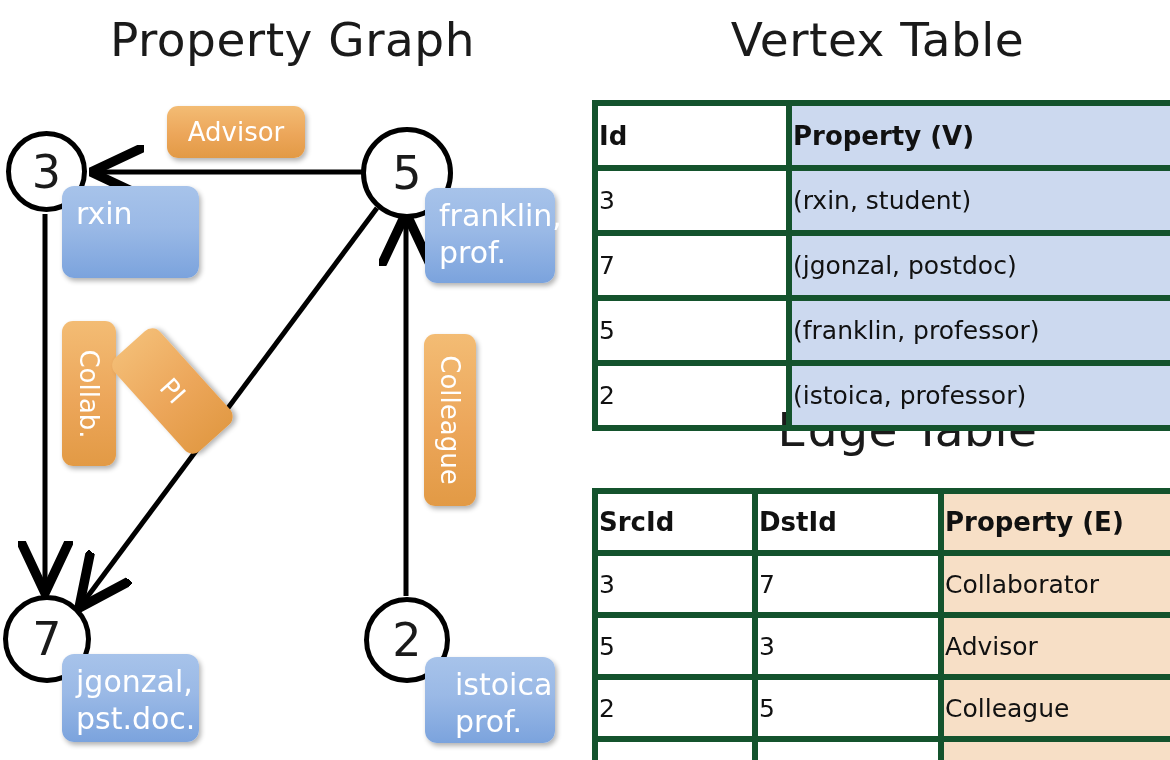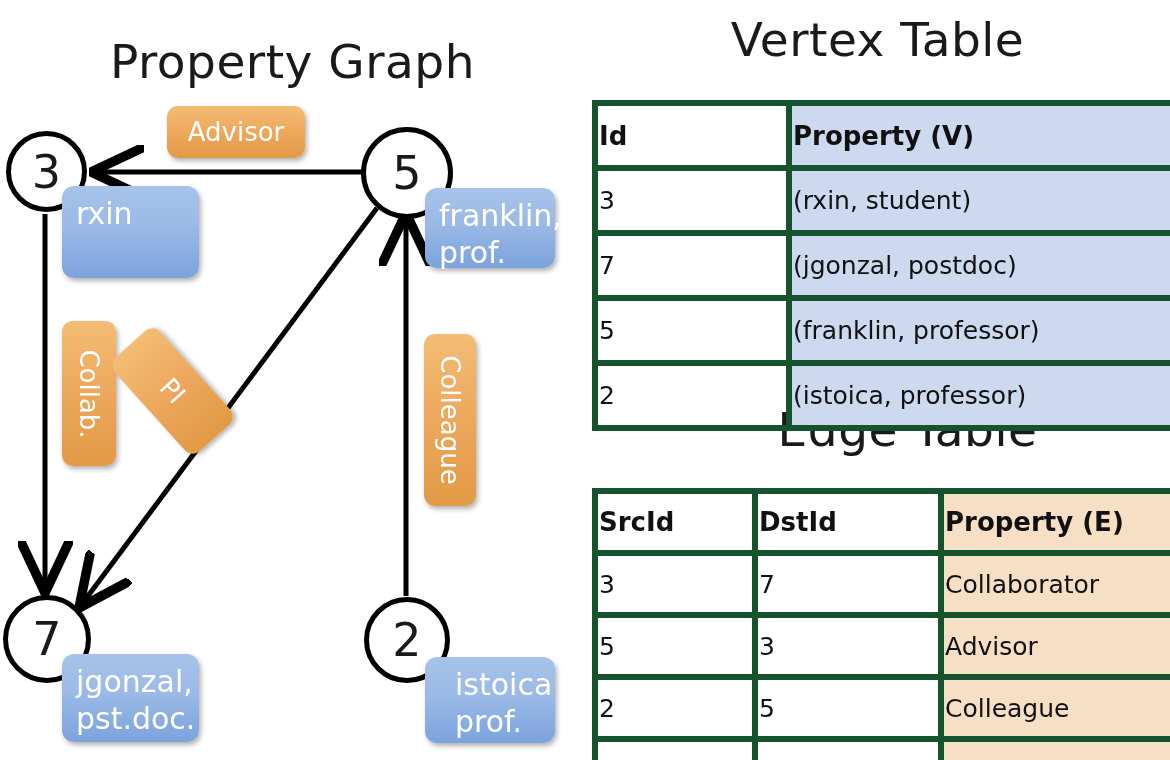--- a/index.html
+++ b/index.html
@@ -20,21 +20,21 @@
   .heading {
     position: absolute;
     font-weight: 400;
     font-size: 47px;
     letter-spacing: 0.5px;
     color: #1a1a1a;
     white-space: nowrap;
     text-align: center;
     font-family: "DejaVu Sans", sans-serif;
   }
-  #title-property-graph { left: 0; top: 34px; width: 585px; }
+  #title-property-graph { left: 0; top: 12px; width: 585px; }
   #title-vertex-table   { left: 585px; top: 12px; width: 585px; }
   #title-edge-table     { left: 615px; top: 402px; width: 585px; }
 
   
   #graph-panel {
     position: absolute;
     left: 0; top: 0;
     width: 585px; height: 760px;
   }
   #graph-edges {
@@ -162,21 +162,21 @@
   <div class="node" style="left:3px; top:595px; width:88px; height:88px;">
     <span>7</span>
   </div>
   <div class="node" style="left:364px; top:597px; width:86px; height:86px;">
     <span>2</span>
   </div>
 
   <div class="vbox" style="left:62px; top:186px; width:137px; height:92px;">
     <div>rxin</div>
   </div>
-  <div class="vbox" style="left:425px; top:188px; width:130px; height:80px;border-radius:12px;">
+  <div class="vbox" style="left:425px; top:188px; width:130px; height:95px;border-radius:12px;">
     <div>franklin,</div>
     <div>prof.</div>
   </div>
   <div class="vbox" style="left:62px; top:654px; width:137px; height:88px;">
     <div>jgonzal,</div>
     <div>pst.doc.</div>
   </div>
   <div class="vbox" style="left:425px; top:657px; width:130px; height:86px;padding-left:30px;">
     <div>istoica</div>
     <div>prof.</div>

